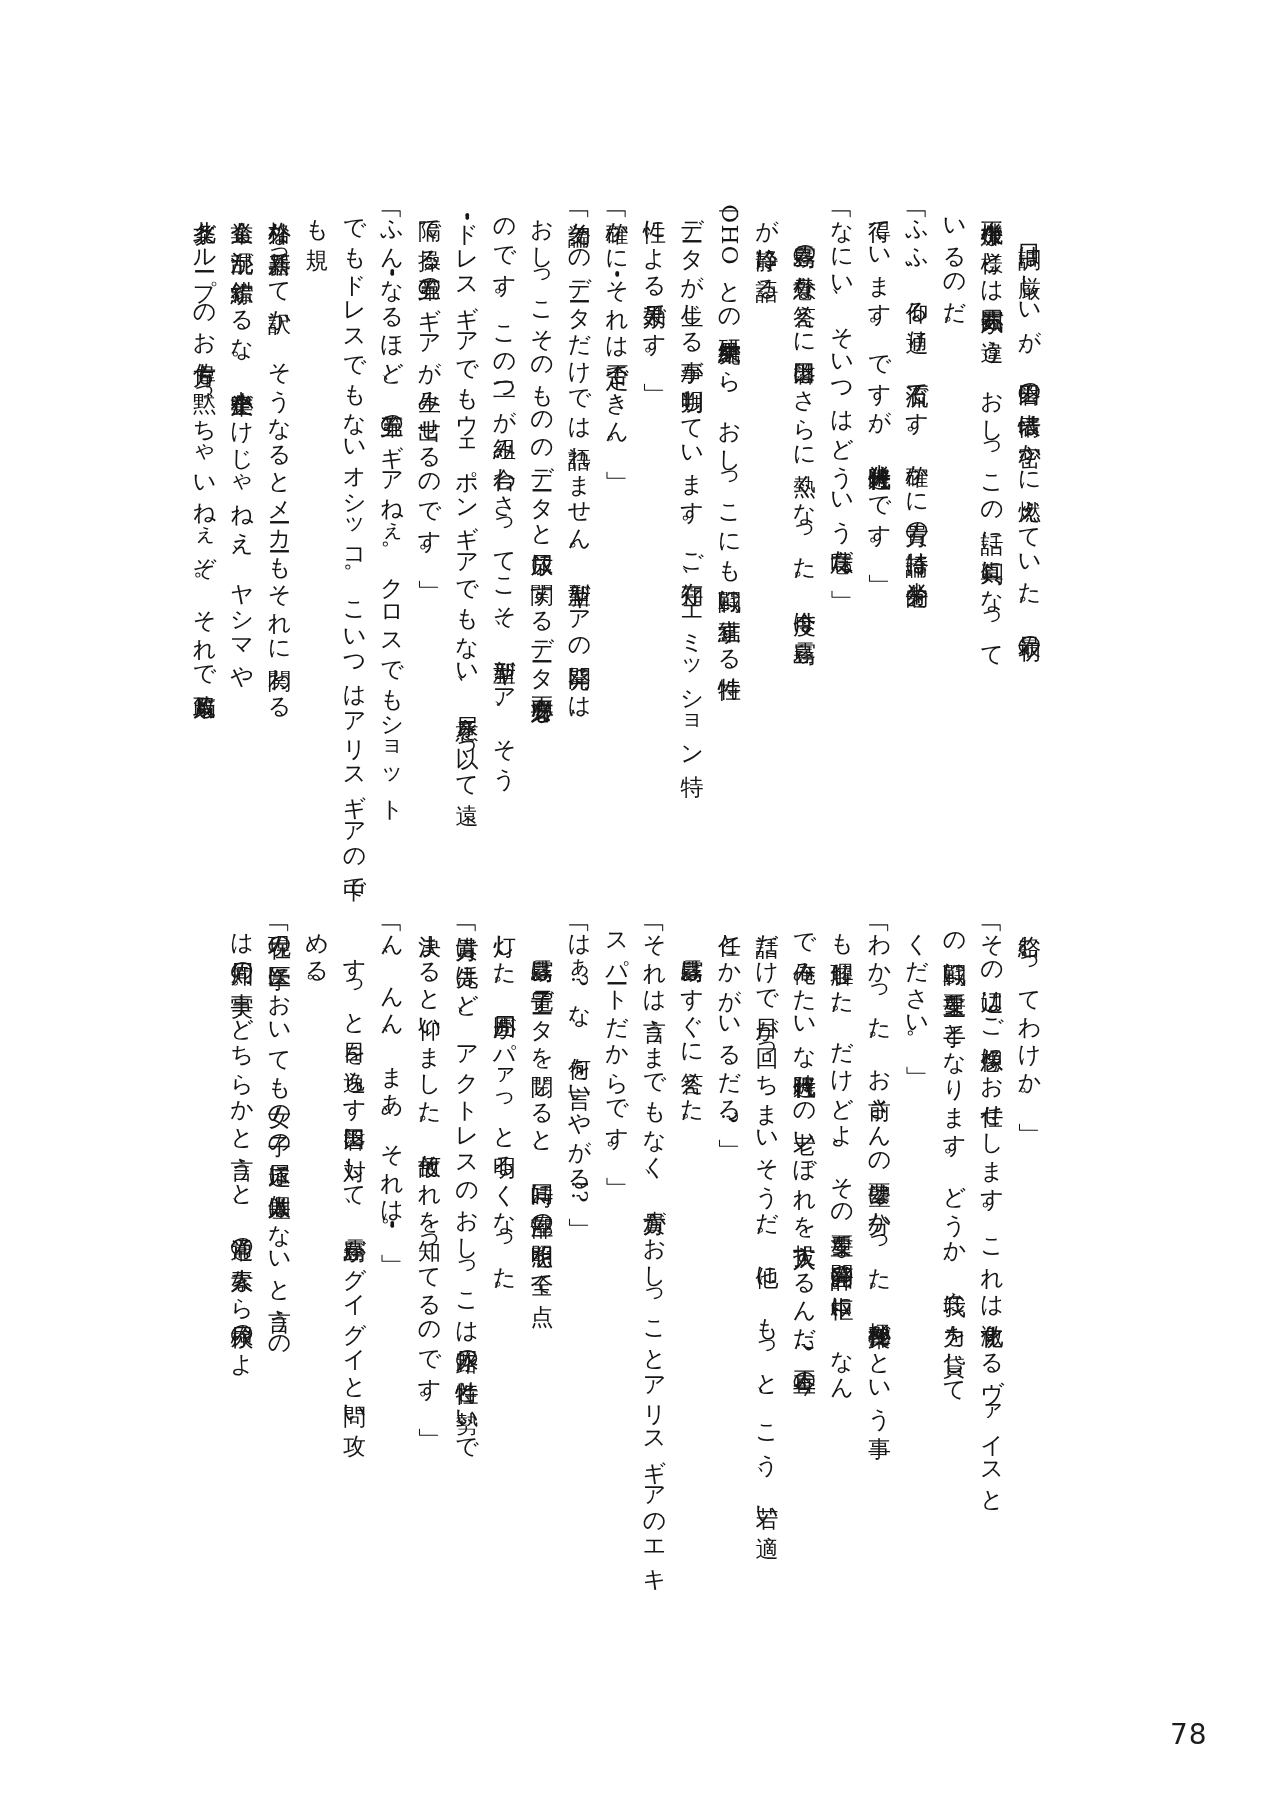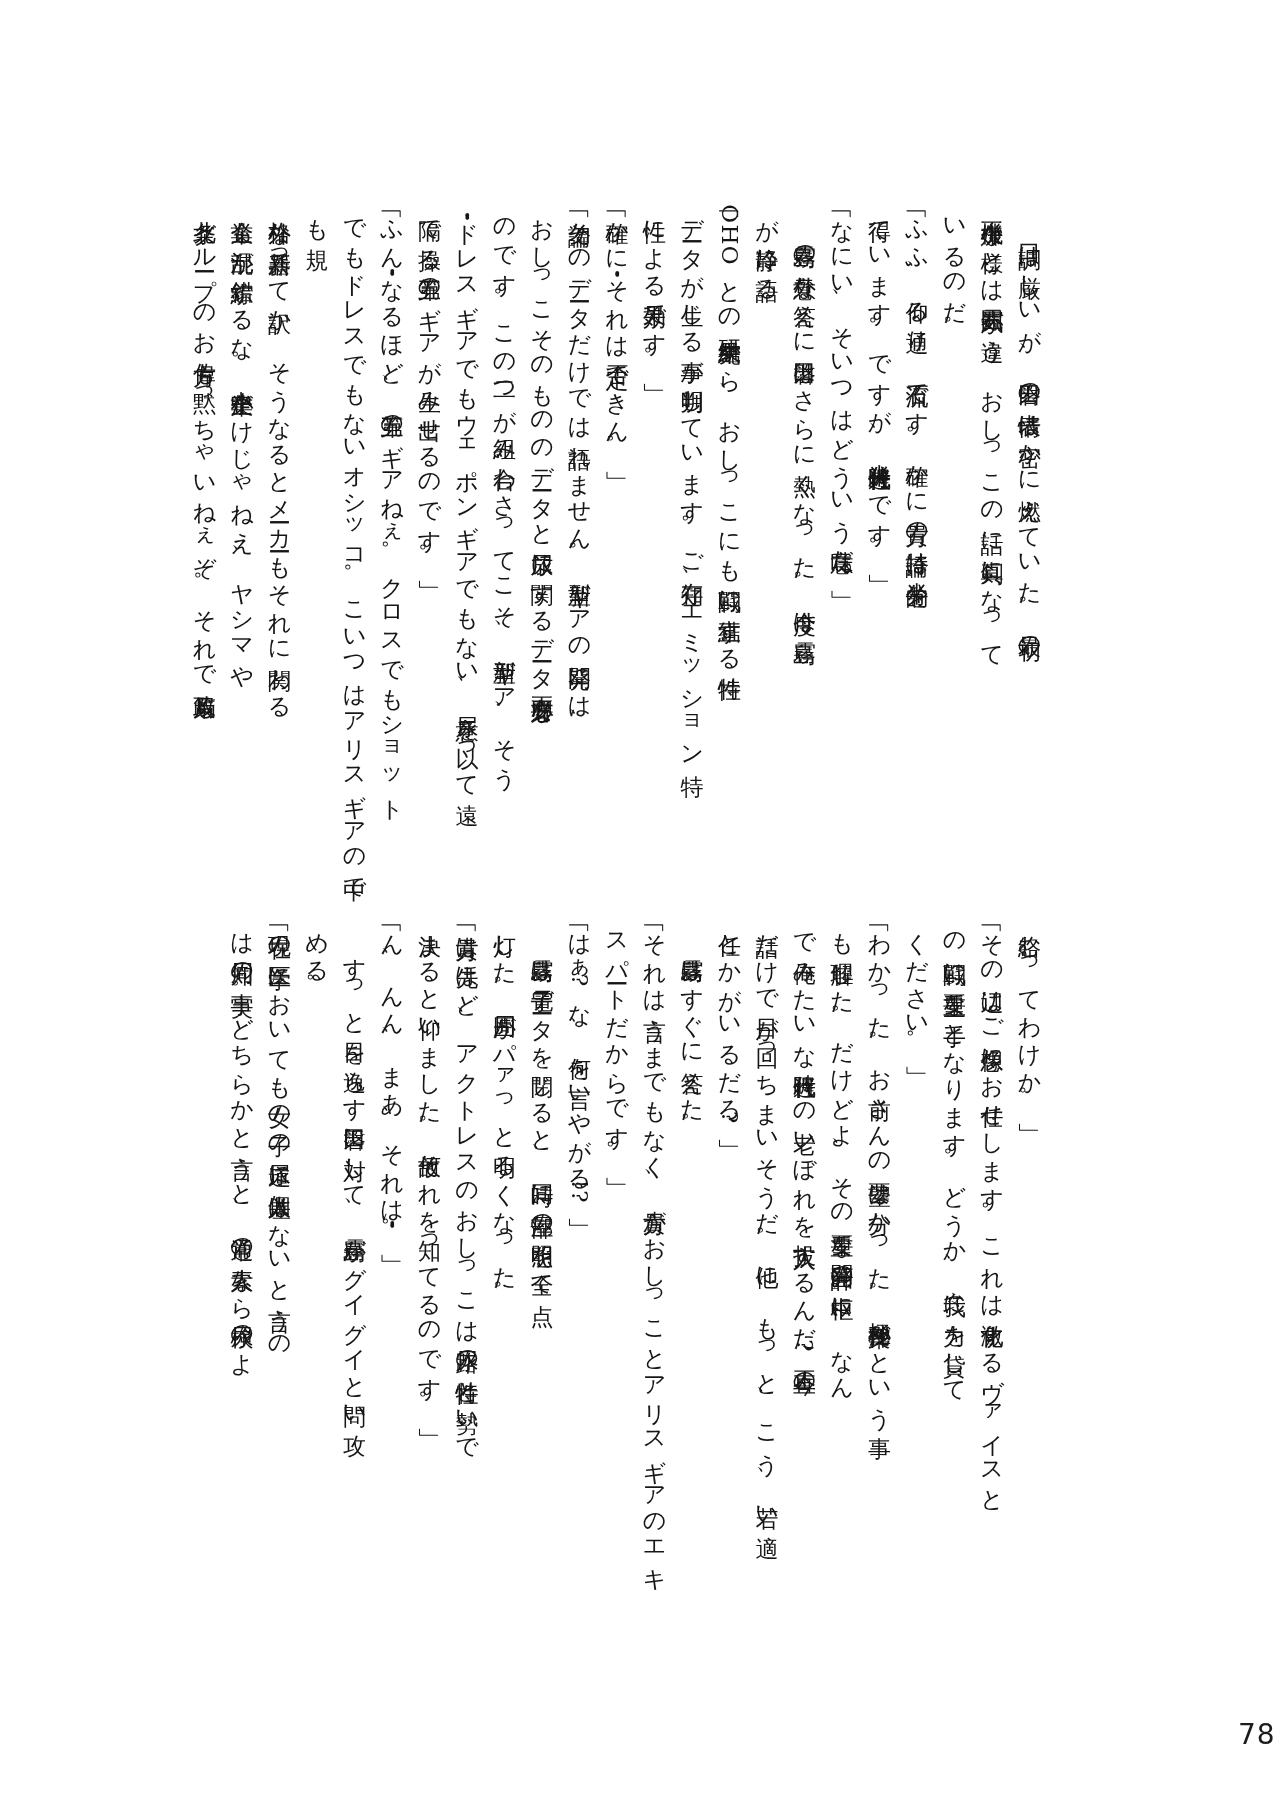--- a/index.html
+++ b/index.html
@@ -30,21 +30,21 @@
     right: 232px;
     height: 692px;
   }
   .block-bottom {
     top: 917px;
     right: 232px;
     height: 692px;
   }
   .page-number {
     position: absolute;
-    left: 1238px;
+    left: 1170px;
     top: 1718px;
     font-family: "DejaVu Sans", "Liberation Sans", sans-serif;
     font-size: 28px;
     color: #1c1c1c;
     letter-spacing: 1px;
   }
 </style>
 </head>
 <body>
 

